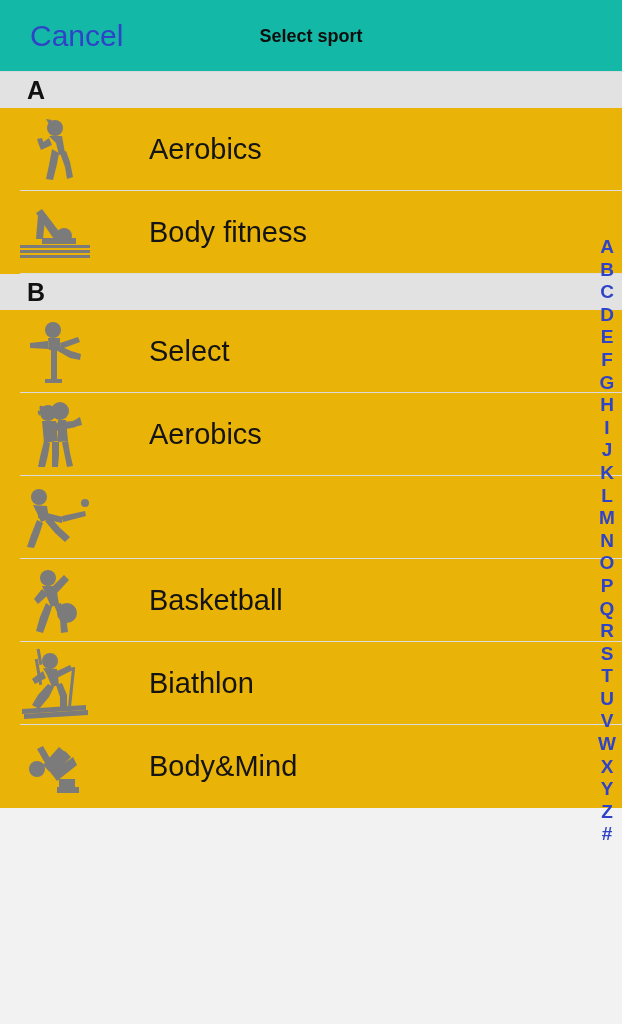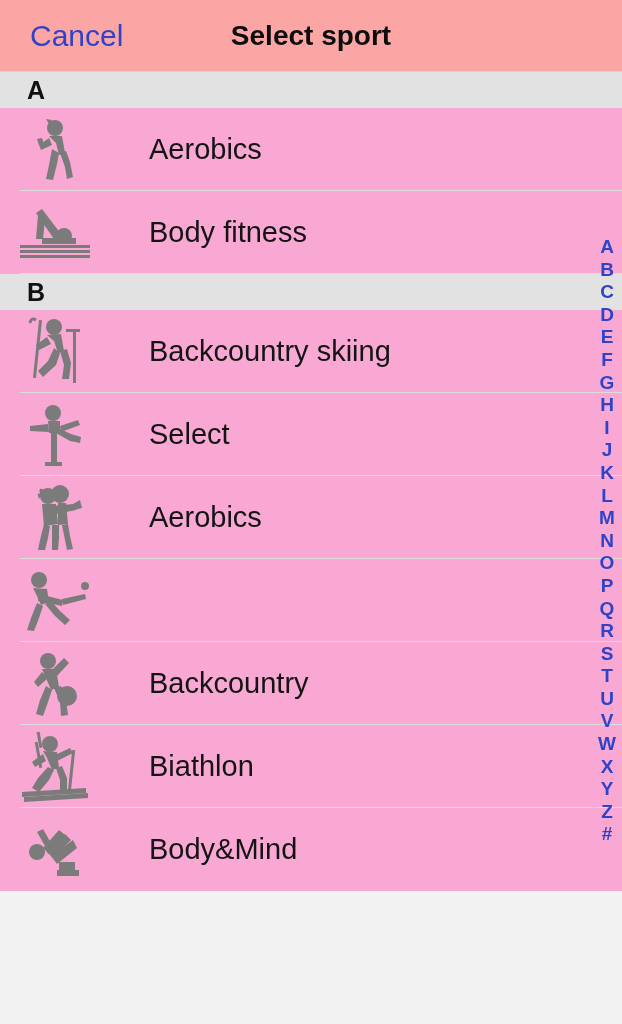--- a/index.html
+++ b/index.html
@@ -20,21 +20,21 @@
     width: 622px;
     height: 1024px;
     overflow: hidden;
     background: #f2f2f2;
   }
 
   
   .navbar {
     position: relative;
     height: 72px;
-    background: #fca5a5;
+    background: #14b8a6;
     border-bottom: 1px solid #d9d9d9;
     box-sizing: border-box;
   }
   .nav-cancel {
     position: absolute;
     left: 30px;
     top: 50%;
     transform: translateY(-50%);
     color: #2f43c8;
     font-size: 30px;
@@ -44,21 +44,21 @@
     white-space: nowrap;
   }
   .nav-title {
     position: absolute;
     left: 0;
     right: 0;
     top: 50%;
     transform: translateY(-50%);
     text-align: center;
     color: #0d0d0d;
-    font-size: 28px;
+    font-size: 18px;
     font-weight: bold;
     letter-spacing: 0px;
     white-space: nowrap;
     padding-right: 0px;
   }
 
   
   .list-wrap {
     position: absolute;
     top: 72px;
@@ -77,21 +77,21 @@
     padding-left: 27px;
     box-sizing: border-box;
     color: #111111;
     font-size: 25px;
     font-weight: bold;
   }
 
   .row {
     position: relative;
     height: 83px;
-    background: #f9a8d4;
+    background: #eab308;
     display: flex;
     align-items: center;
     box-sizing: border-box;
     cursor: pointer;
   }
   .row::after {
     content: "";
     position: absolute;
     left: 20px;
     right: 0;
@@ -187,36 +187,20 @@
           <rect x="8" y="50" width="70" height="3" fill="#7b7b7b"></rect>
         </svg>
       </div>
       <div class="row-label">Body fitness</div>
     </div>
 
     <div class="section-header">
       <span>B</span>
     </div>
 
-    <div class="row">
-      <div class="row-icon">
-        <svg width="74" height="74" viewBox="0 0 74 74" fill="none">
-          <circle cx="36" cy="12" r="8" fill="#7b7b7b"></circle>
-          <path d="M29 20 L43 19 L46 36 L40 38 L36 26 Z" fill="#7b7b7b"></path>
-          <path d="M29 22 L18 30 L21 35 L33 29 Z" fill="#7b7b7b"></path>
-          <path d="M36 33 L30 46 L20 56 L25 62 L38 50 L42 38 Z" fill="#7b7b7b"></path>
-          <path d="M42 36 L46 50 L44 64 L51 64 L53 48 L49 34 Z" fill="#7b7b7b"></path>
-          <rect x="18" y="5" width="3" height="58" fill="#7b7b7b" transform="rotate(6 19 34)"></rect>
-          <path d="M18 5 Q13 2 12 8" stroke="#7b7b7b" stroke-width="3" fill="none"></path>
-          <rect x="55" y="16" width="3" height="52" fill="#7b7b7b"></rect>
-          <rect x="48" y="14" width="14" height="3" fill="#7b7b7b"></rect>
-        </svg>
-      </div>
-      <div class="row-label">Backcountry skiing</div>
-    </div>
 
 
     <div class="row">
       <div class="row-icon">
         <svg width="74" height="66" viewBox="0 0 74 66" fill="none">
           <circle cx="35" cy="11" r="8" fill="#7b7b7b"></circle>
           <path d="M30 19 L42 19 L42 31 L31 31 Z" fill="#7b7b7b"></path>
           <path d="M30 22 L12 24 L12 29 L31 30 Z" fill="#7b7b7b"></path>
           <path d="M42 24 L60 18 L62 23 L43 30 Z" fill="#7b7b7b"></path>
           <path d="M33 30 L33 45 L33 62 L39 62 L39 44 L39 31 Z" fill="#7b7b7b"></path>
@@ -264,21 +248,21 @@
         <svg width="74" height="68" viewBox="0 0 74 68" fill="none">
           <circle cx="30" cy="11" r="8" fill="#7b7b7b"></circle>
           <path d="M24 19 L38 19 L41 37 L33 40 L28 28 Z" fill="#7b7b7b"></path>
           <path d="M34 20 L46 8 L51 13 L39 26 Z" fill="#7b7b7b"></path>
           <path d="M24 22 L16 32 L20 37 L30 28 Z" fill="#7b7b7b"></path>
           <path d="M28 36 L22 50 L18 64 L25 66 L30 52 L34 40 Z" fill="#7b7b7b"></path>
           <path d="M36 38 L42 52 L43 66 L50 65 L48 50 L43 36 Z" fill="#7b7b7b"></path>
           <circle cx="49" cy="46" r="10" fill="#7b7b7b"></circle>
         </svg>
       </div>
-      <div class="row-label">Backcountry</div>
+      <div class="row-label">Basketball</div>
     </div>
 
 
     <div class="row">
       <div class="row-icon">
         <svg width="86" height="74" viewBox="0 0 86 74" fill="none">
           <circle cx="38" cy="14" r="8" fill="#7b7b7b"></circle>
           <path d="M31 21 L45 22 L47 38 L40 40 L35 28 Z" fill="#7b7b7b"></path>
           <path d="M43 25 L58 18 L61 23 L45 31 Z" fill="#7b7b7b"></path>
           <path d="M31 24 L20 32 L23 37 L34 31 Z" fill="#7b7b7b"></path>

